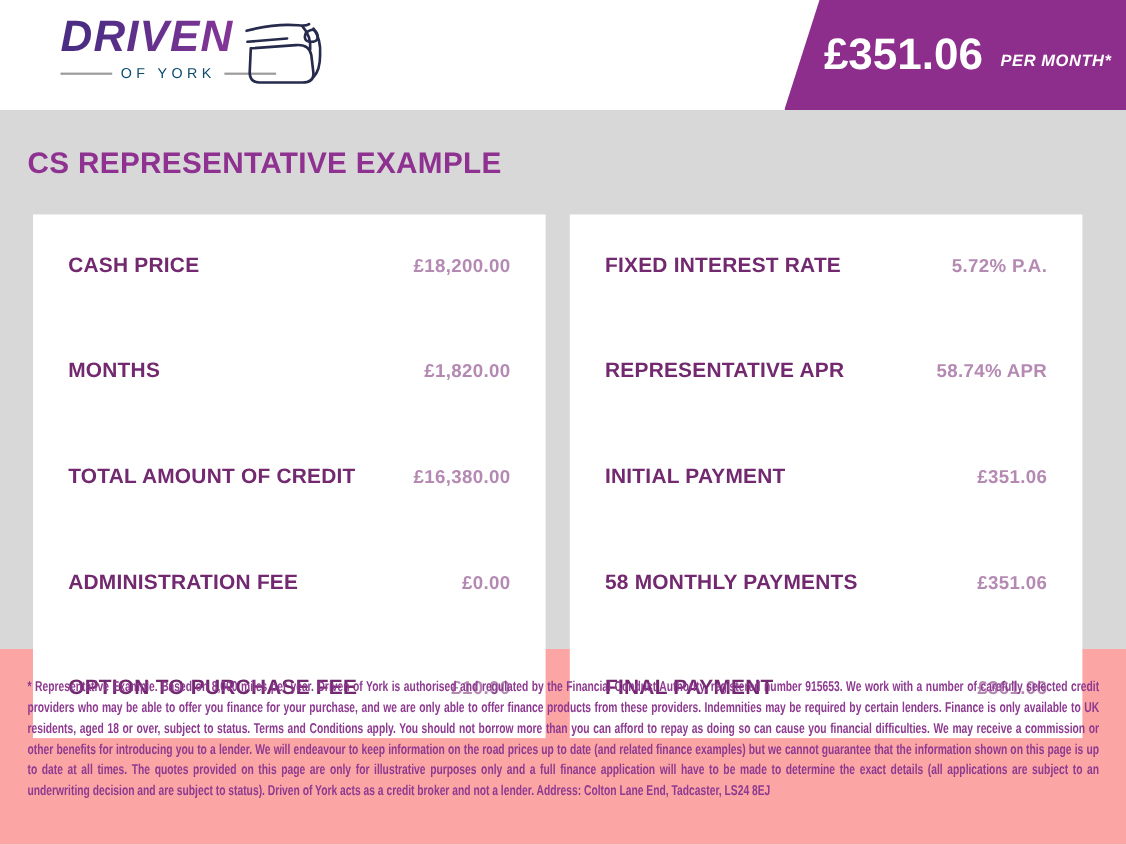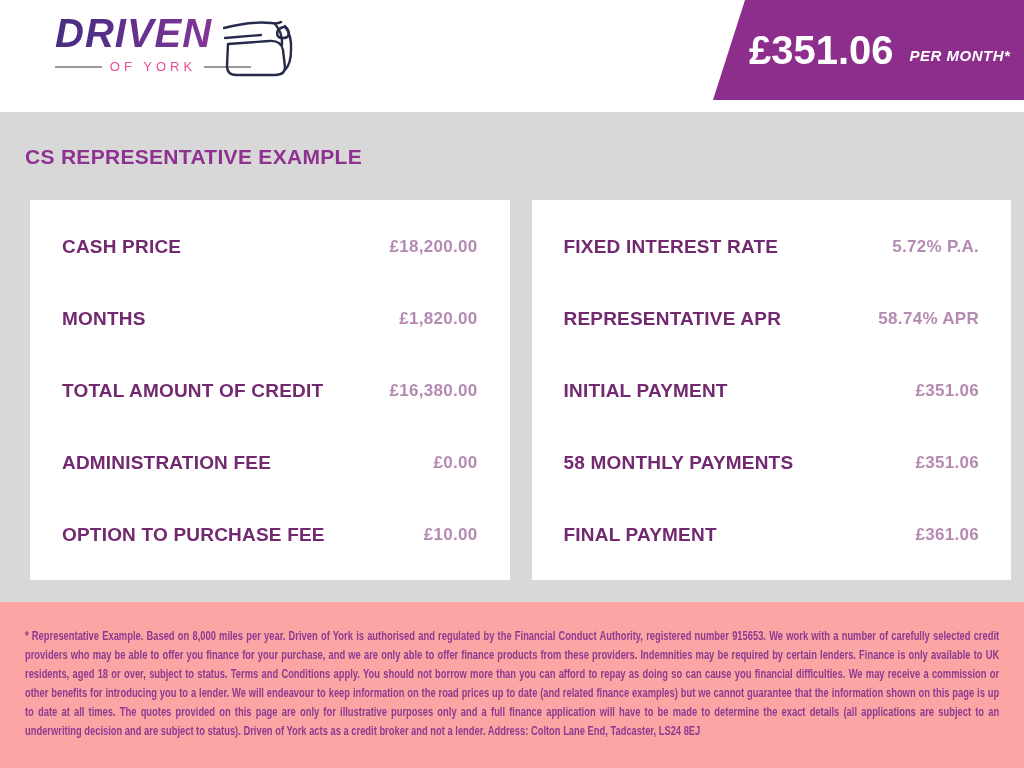--- a/index.html
+++ b/index.html
@@ -7,21 +7,21 @@
   body {
     font-family: "Liberation Sans", sans-serif;
     background: #ffffff;
     position: relative;
     overflow: hidden;
   }
 
   
   .header {
     position: relative;
-    height: 112px;
+    height: 100px;
     background: #ffffff;
   }
   .logo {
     position: absolute;
     left: 55px;
     top: 10px;
     width: 245px;
     height: 80px;
     cursor: pointer;
   }
@@ -48,21 +48,21 @@
     margin-top: 3px;
   }
   .logo-rule {
     height: 2px;
     background: #9b9b9b;
     flex: 1;
   }
   .logo-sub {
     font-size: 13px;
     letter-spacing: 4px;
-    color: #ec4899;
+    color: #0c4a6e;
     padding: 0 8px;
     white-space: nowrap;
   }
   .logo-car {
     position: absolute;
     left: 168px;
     top: 8px;
     width: 78px;
     height: 64px;
   }
@@ -101,30 +101,30 @@
   }
 
   
   .gray-section {
     height: 490px;
     background: #d8d8d8;
     padding-top: 33px;
   }
   .section-heading {
     margin-left: 25px;
-    font-size: 21px;
+    font-size: 27px;
     font-weight: bold;
     letter-spacing: 0.3px;
     color: #8e3190;
   }
   .cards {
     display: flex;
     gap: 22px;
-    margin: 31px 13px 0 30px;
-    height: 380px;
+    margin: 31px 40px 0 30px;
+    height: 476px;
   }
   .card {
     flex: 1;
     background: #ffffff;
     padding: 36px 32px 34px 32px;
     display: flex;
     flex-direction: column;
     justify-content: space-between;
   }
   .finance-row {

